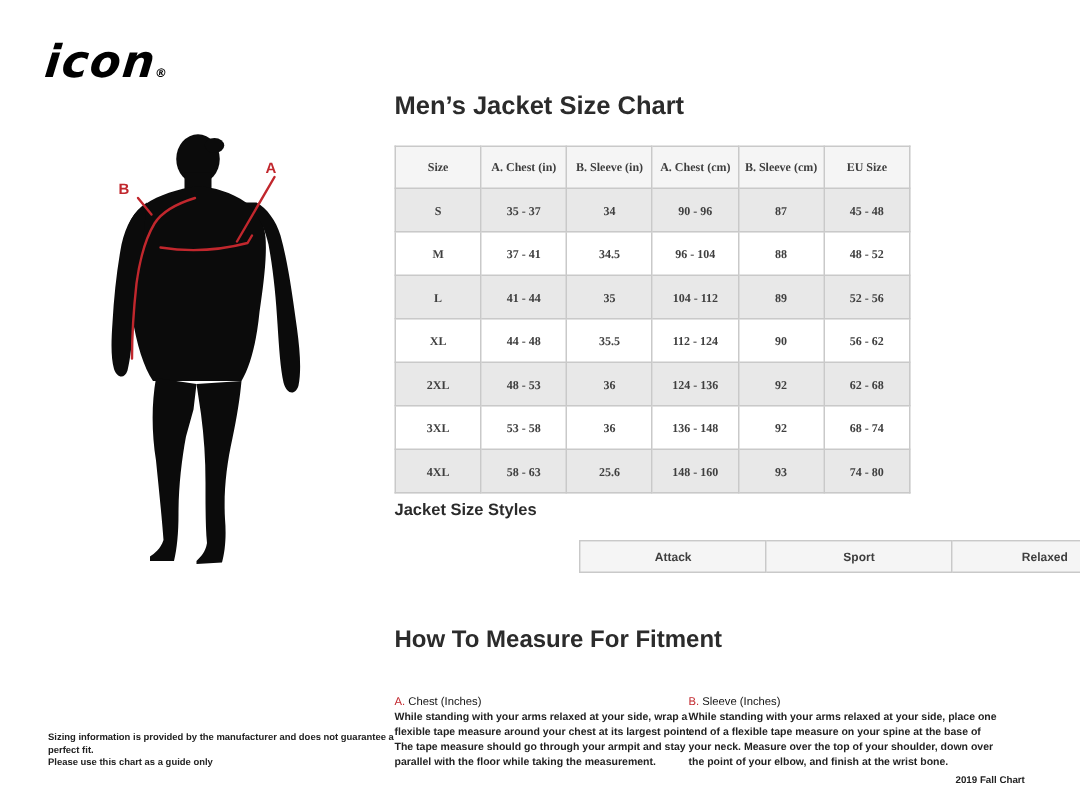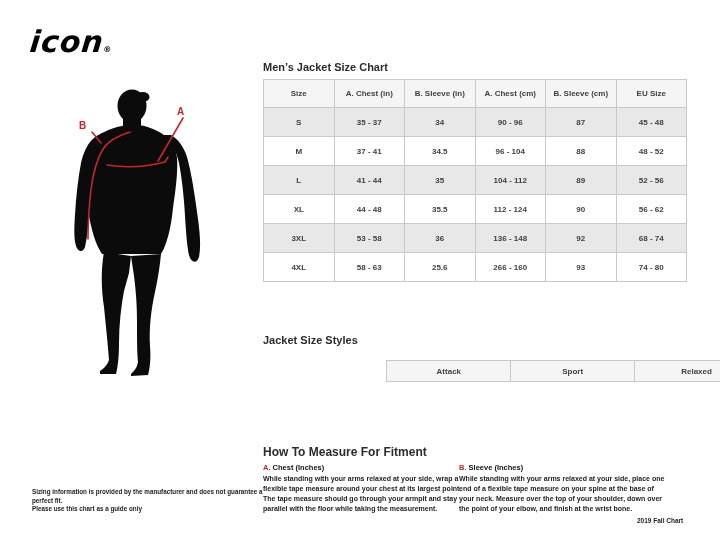--- a/index.html
+++ b/index.html
@@ -15,46 +15,46 @@
     font-size:30px; font-weight:800; font-style:italic;
     letter-spacing:1px; color:#000; transform:skewX(-6deg);
   }
   .logo .reg { font-size:8px; font-style:normal; vertical-align:baseline; letter-spacing:0; }
 
   
   .figure-wrap { position:absolute; left:70px; top:88px; width:150px; height:292px; }
 
   
   .sec-title { position:absolute; left:263px; font-weight:bold; color:#2b2b2b; }
-  .t-size   { top:61px;  font-size:11px; }
+  .t-size   { top:61px;  font-size:17px; }
   .t-style  { top:334px; font-size:11px; }
-  .t-measure{ top:445px; font-size:12px;text-align:right;   }
+  .t-measure{ top:418px; font-size:16px;text-align:right;   }
 
   
   table { border-collapse:collapse; table-layout:fixed; }
   th, td {
     border:1px solid #c9c9c9; text-align:center; vertical-align:middle;
     font-size:8px; font-weight:bold; color:#3f3f3f;
   }
-  .size-table  { position:absolute; left:263px; top:79px;  width:424px; }
+  .size-table  { position:absolute; left:263px; top:97px;  width:344px;font-family:Liberation Serif, serif; }
   .size-table th { height:28px; background:#f5f5f5; }
   .size-table td { height:29px; background:#ffffff; }
   .size-table tbody tr:nth-child(odd) td { background:#e8e8e8; }
 
   .style-table { position:absolute; left:263px; top:360px; width:496px;padding-left:32px; }
   .style-table th { height:21px; background:#f5f5f5; }
   .style-table th.blank { background:transparent; border:none; }
   .style-table td { height:23px; background:#ffffff; }
   .style-table tbody tr:first-child td { background:#e8e8e8; }
 
   
   .measure-col { position:absolute; top:463px; width:208px; color:#1f1f1f; }
   .m-a { left:263px; }
   .m-b { left:459px; }
-  .measure-col h4 { font-size:7.5px; font-weight:bold; color:#111; margin-bottom:1.5px; }
+  .measure-col h4 { font-size:7.5px; font-weight:normal; color:#111; margin-bottom:1.5px; }
   .measure-col h4 .prefix { color:#c1272d; }
   .measure-col p { font-size:7px; font-weight:bold; line-height:10px; color:#222; }
 
   
   .disclaimer {
     position:absolute; left:32px; top:488px; width:232px;
     font-size:6.3px; line-height:8.6px; font-weight:bold; color:#222;
   }
   .version { position:absolute; left:637px; top:517px; font-size:6.5px; font-weight:bold; color:#222; }
 </style>
@@ -127,32 +127,40 @@
         </tr>
         <tr>
           <td>XL</td>
           <td>44 - 48</td>
           <td>35.5</td>
           <td>112 - 124</td>
           <td>90</td>
           <td>56 - 62</td>
         </tr>
         <tr>
+          <td>2XL</td>
+          <td>48 - 53</td>
+          <td>36</td>
+          <td>124 - 136</td>
+          <td>92</td>
+          <td>62 - 68</td>
+        </tr>
+        <tr>
           <td>3XL</td>
           <td>53 - 58</td>
           <td>36</td>
           <td>136 - 148</td>
           <td>92</td>
           <td>68 - 74</td>
         </tr>
         <tr>
           <td>4XL</td>
           <td>58 - 63</td>
           <td>25.6</td>
-          <td>266 - 160</td>
+          <td>148 - 160</td>
           <td>93</td>
           <td>74 - 80</td>
         </tr>
       </tbody>
     </table>
 
   <div class="sec-title t-style">Jacket Size Styles</div>
   <table class="style-table">
       <thead>
         <tr>

